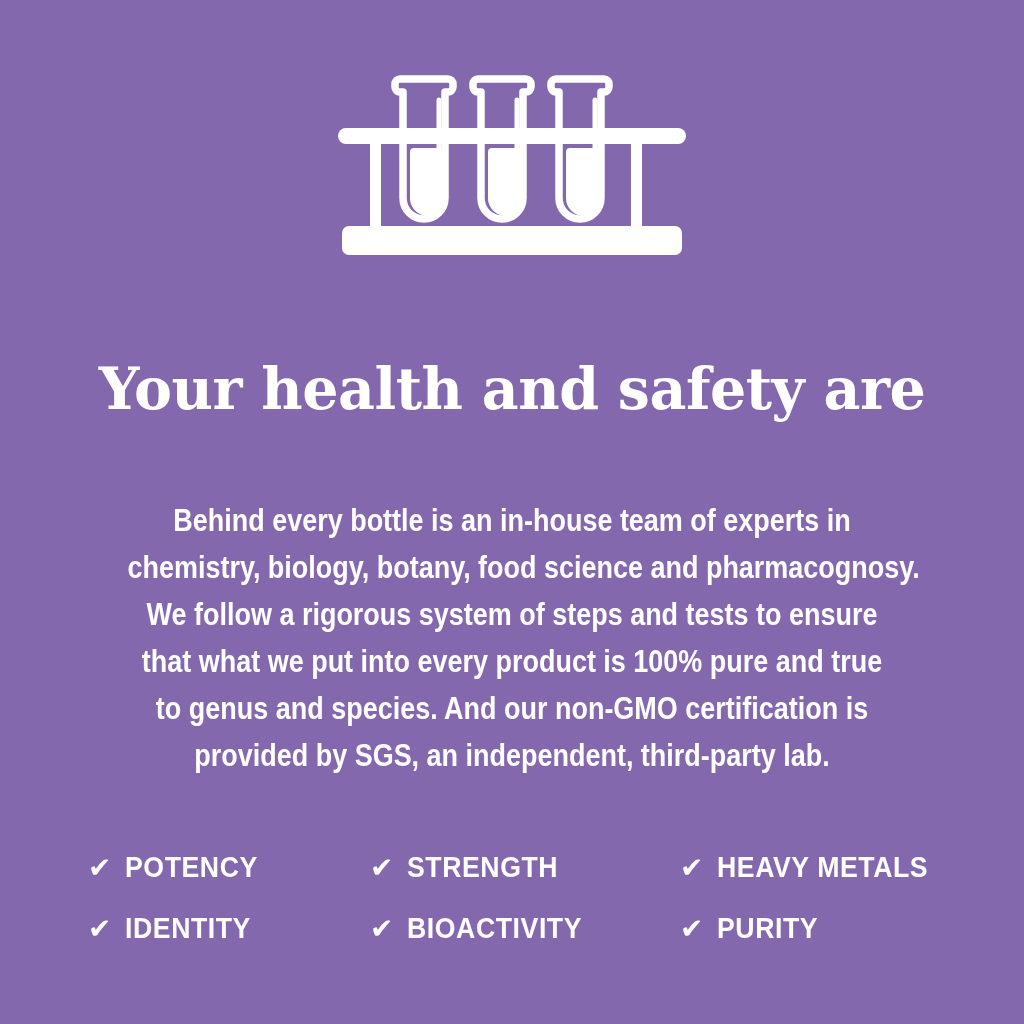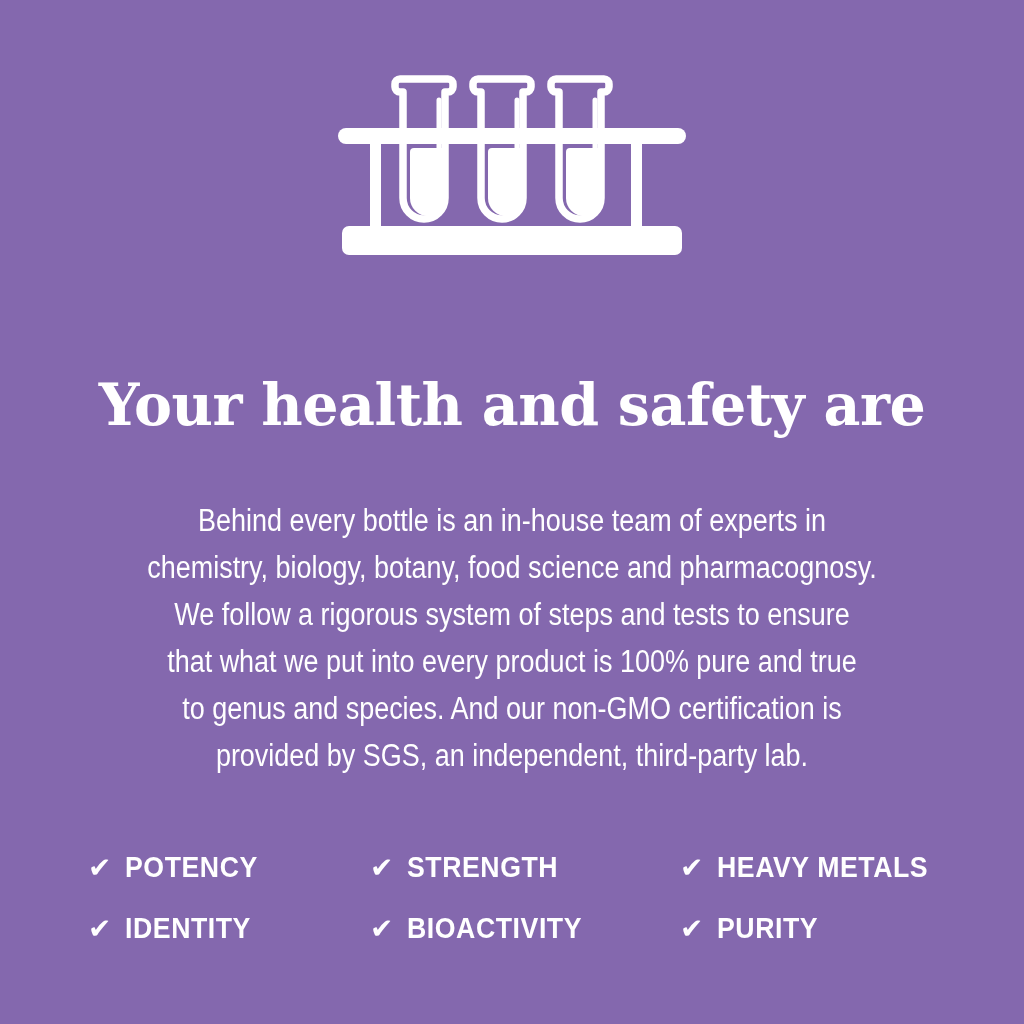--- a/index.html
+++ b/index.html
@@ -33,21 +33,21 @@
     justify-content: center;
   }
   #rack-icon {
     display: block;
   }
 
   
   #headline {
     position: absolute;
     left: 0;
-    top: 333px;
+    top: 317px;
     width: 1024px;
     text-align: center;
     color: #FFFFFF;
     font-family: "DejaVu Serif", "Liberation Serif", serif;
     font-weight: 700;
     font-size: 57px;
     line-height: 68px;
     letter-spacing: -0.5px;
     padding: 0 60px;
     box-sizing: border-box;
@@ -59,21 +59,21 @@
 
   
   #body-copy {
     position: absolute;
     left: 0;
     top: 497px;
     width: 1024px;
     text-align: center;
     color: #FFFFFF;
     font-family: "Liberation Sans", sans-serif;
-    font-weight: 400;
+    font-weight: 700;
     font-size: 31px;
     line-height: 47px;
     padding: 0 70px;
     box-sizing: border-box;
   }
   #body-copy .body-line {
     display: block;
     white-space: nowrap;
     transform: scaleX(0.87);
     transform-origin: center center;

